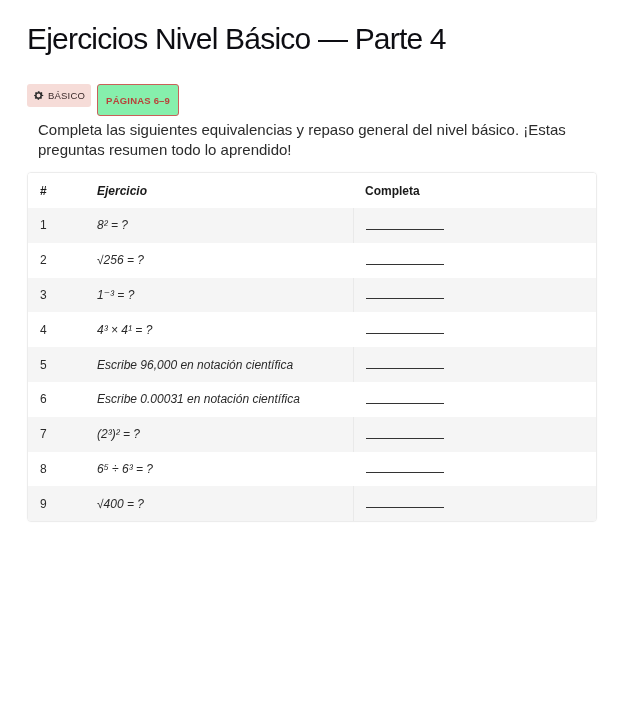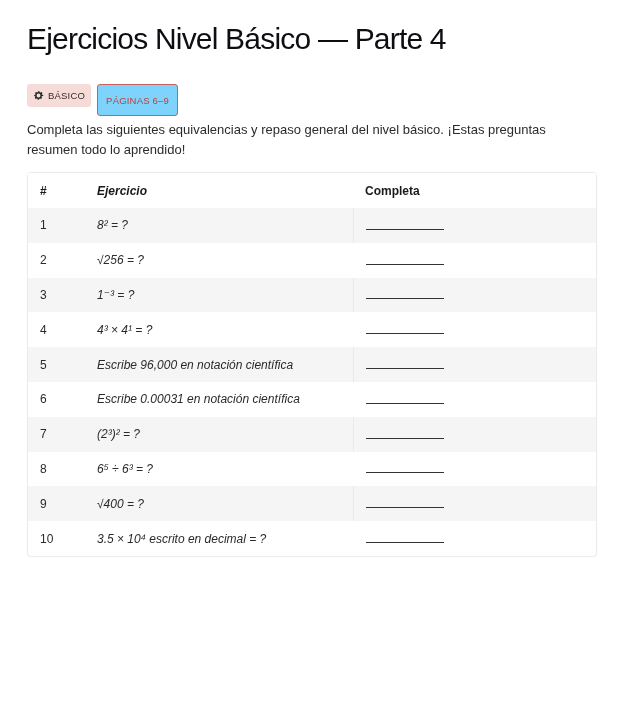--- a/index.html
+++ b/index.html
@@ -17,25 +17,25 @@
       font-size: 30px; font-weight: 400; letter-spacing: -0.8px;
       color: #0d0d12; white-space: nowrap;
     }
     .badges { position: absolute; top: 84px; left: 0; display: flex; gap: 6px; }
     .badge {
       height: 23px; display: flex; align-items: center; gap: 4px;
       padding: 0 6px; border-radius: 3px; font-size: 9.5px;
       letter-spacing: 0.2px; white-space: nowrap;
     }
     .badge.level { background: #f6dcd8; color: #3a2a2a; align-items: center; }
-    .badge.pages { background: #7dd3fc; border: 1px solid #c9605a; color: #b8423a; padding: 15px 8px; }
+    .badge.pages { background: #86efac; border: 1px solid #c9605a; color: #b8423a; padding: 15px 8px; font-weight: bold; }
     .badge svg { width: 11px; height: 11px; display: block; }
     .intro {
-      position: absolute; top: 120px; left: 0; width: 570px;
-      font-size: 13px; line-height: 20px; color: #2b2b2b;
+      position: absolute; top: 120px; left: 11px; width: 570px;
+      font-size: 15px; line-height: 20px; color: #2b2b2b;
     }
     .table-wrap {
       position: absolute; top: 172px; left: 0; width: 570px;
       border: 1px solid #ececec; border-radius: 4px; overflow: hidden;
       box-shadow: 0 0 2px rgba(0,0,0,0.04);
     }
     table { width: 100%; border-collapse: collapse; font-size: 12px; }
     th {
       height: 35px; text-align: left; font-weight: 700; font-size: 12px;
       color: #1a1a1a; background: #fff; padding: 0;
@@ -122,21 +122,16 @@
         <tr>
           <td class="c-num">8</td>
           <td class="c-ex">6⁵ ÷ 6³ = ?</td>
           <td class="c-ans"><span class="blank"></span></td>
         </tr>
         <tr>
           <td class="c-num">9</td>
           <td class="c-ex">√400 = ?</td>
           <td class="c-ans"><span class="blank"></span></td>
         </tr>
-        <tr>
-          <td class="c-num">10</td>
-          <td class="c-ex">3.5 × 10⁴ escrito en decimal = ?</td>
-          <td class="c-ans"><span class="blank"></span></td>
-        </tr>
       </tbody>
     </table>
   </div>
 </div>
 
 </body></html>

